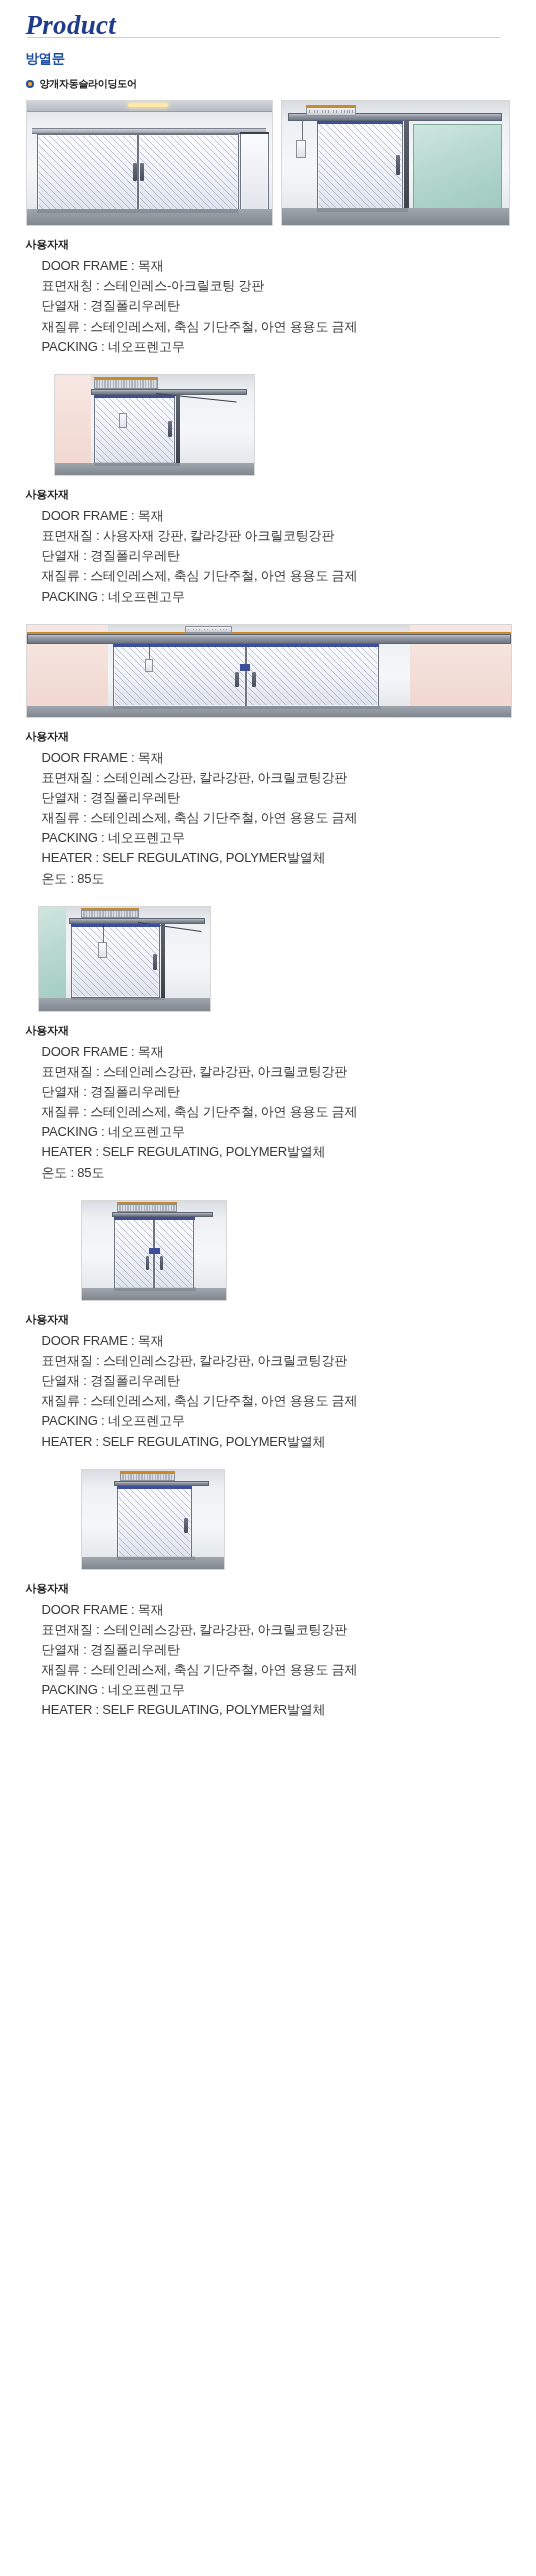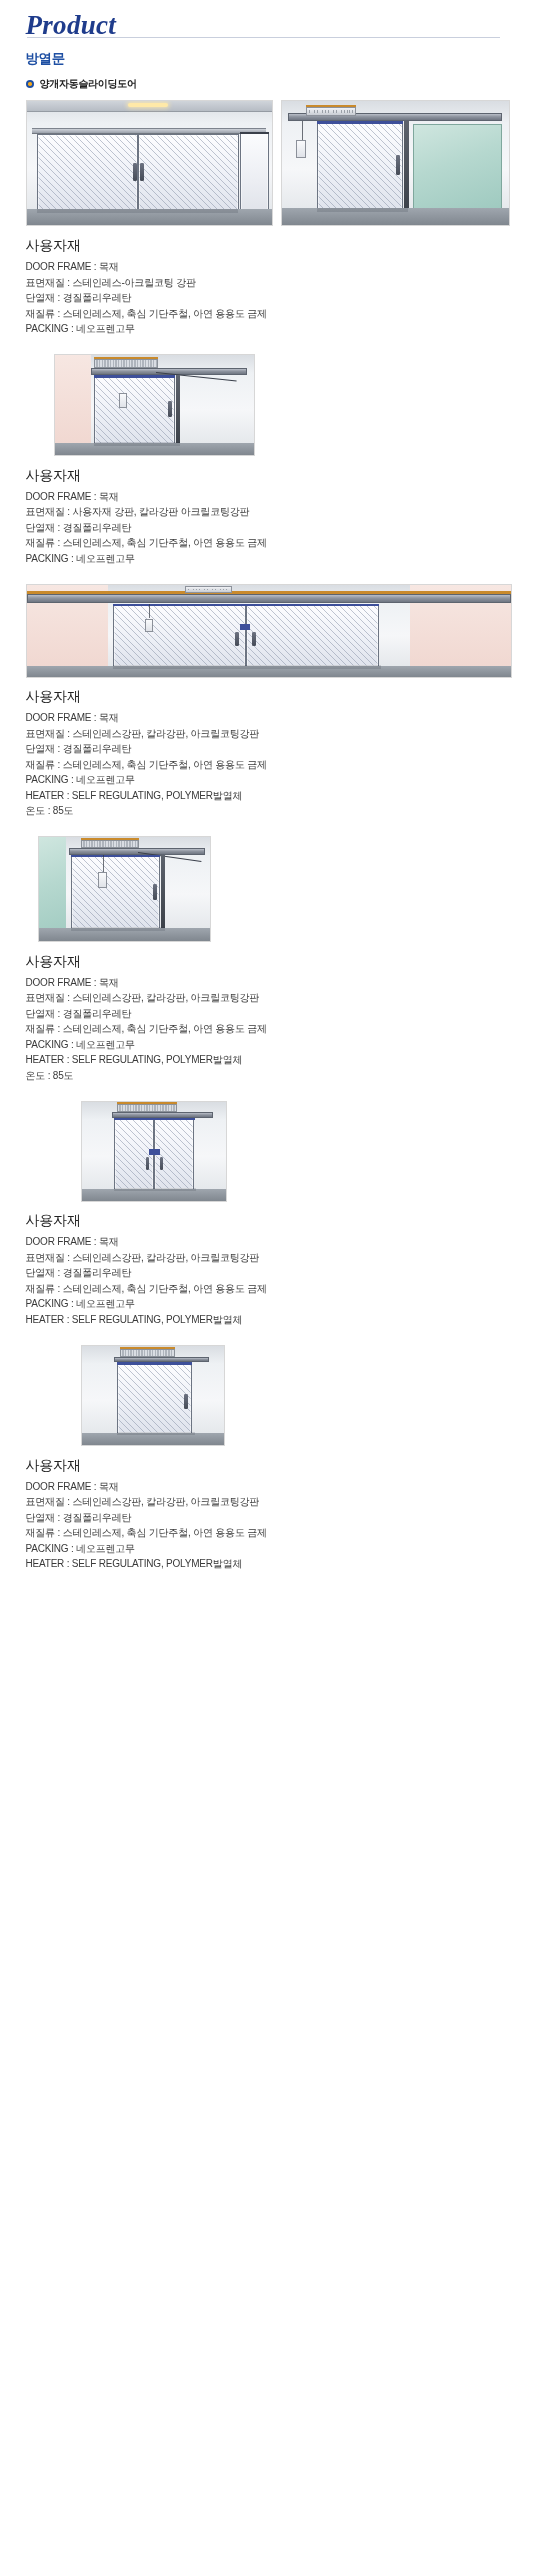--- a/index.html
+++ b/index.html
@@ -85,31 +85,32 @@
     position: relative;
     overflow: hidden;
     border: 0.7px solid #d7d7d7;
     background: #eceff3;
   }
   
   .spec {
     margin: 0 0 17.4px 25.5px;
   }
   .spec-title {
-    font-size: 14px;
-    font-weight: normal;
+    font-size: 11px;
+    font-weight: bold;
     color: #222222;
     margin-bottom: 4px;
     letter-spacing: -0.2px;
   }
   .spec-line {
-    font-size: 10px;
+    font-size: 13px;
     color: #3a3a3a;
     line-height: 1.55;
     letter-spacing: -0.2px;
+    margin-left: 16px;
   }
 
   
 
   
   .pi-wall {
     position: absolute; inset: 0;
     background:
       linear-gradient(180deg, #d9dde2 0%, #eef1f4 18%, #f6f7f9 55%, #dfe3e7 100%);
   }
@@ -268,21 +269,21 @@
       <div class="pi-cable" style="left:20px;top:20px;height:19px;"></div>
 
       <div class="pi-floor" style="height:17.4px;"></div>
       <div class="pi-shadow" style="left:35px;bottom:13.4px;width:91px;height:4px;"></div>
     </div>
   </div>
 
   <div class="spec">
     <div class="spec-title">사용자재</div>
     <div class="spec-line">DOOR FRAME : 목재</div>
-    <div class="spec-line">표면재질 : 스테인레스-아크릴코팅 강판</div>
+    <div class="spec-line">표면재칭 : 스테인레스-아크릴코팅 강판</div>
     <div class="spec-line">단열재 : 경질폴리우레탄</div>
     <div class="spec-line">재질류 : 스테인레스제, 축심 기단주철, 아연 용용도 금제</div>
     <div class="spec-line">PACKING : 네오프렌고무</div>
   </div>
 
   <div class="photo-row" style="margin-left:54px;">
     <div class="photo" style="width:201px;height:102px;">
       <div class="pi-wall"></div>
       <div class="pi-pink" style="left:0;top:0;width:36px;bottom:0;"></div>
 

